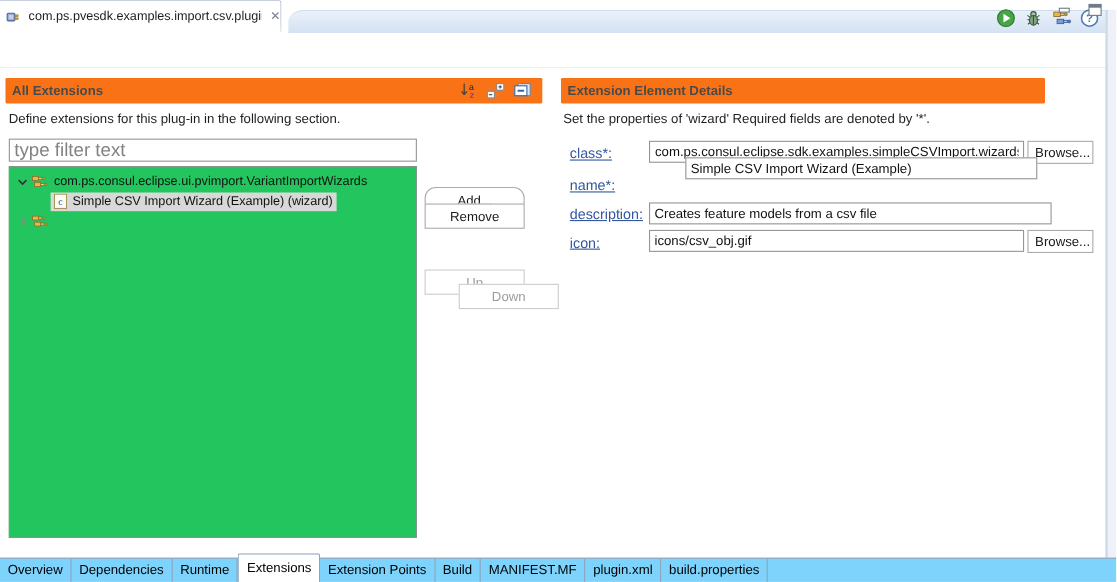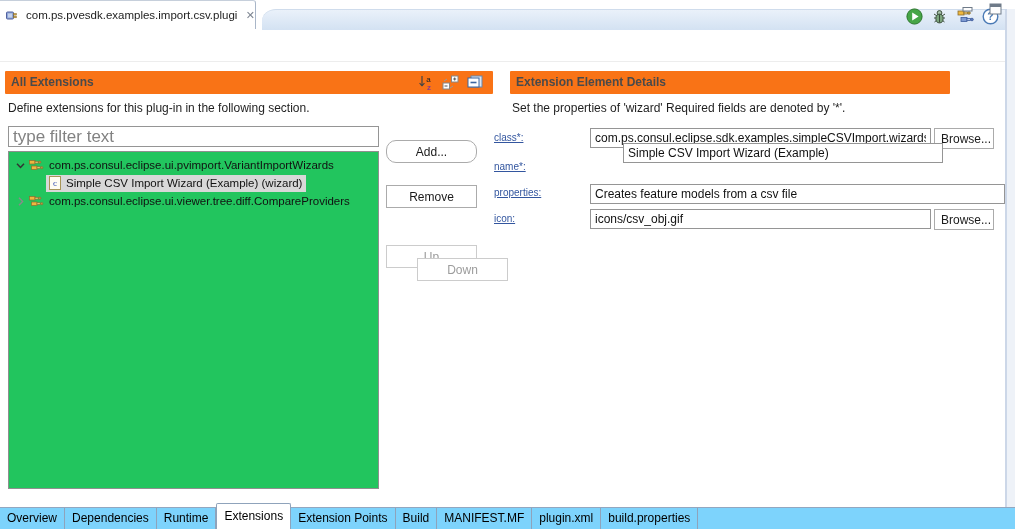--- a/index.html
+++ b/index.html
@@ -49,21 +49,21 @@
   .sel-wrap{margin-left:37px;display:inline-flex;align-items:center;background:#d8d8d8;height:17px;padding:0 4px 0 2px;}
   .sel-wrap .ni{margin:0 5px 0 1px;}
 
   
   .side-btn{position:absolute;left:386px;width:91px;height:23px;background:#fff;
             border:1px solid #ababab;font-family:"Liberation Sans",sans-serif;
             font-size:12px;color:#1a1a1a;text-align:center;cursor:pointer;box-sizing:border-box;}
   .side-btn.disabled{color:#9c9c9c;border-color:#cccccc;cursor:default;}
 
   
-  .flabel{position:absolute;left:494px;font-size:10px;color:#33569f;text-decoration:underline;cursor:pointer;}
+  .flabel{position:absolute;left:518px;font-size:13px;color:#33569f;text-decoration:underline;cursor:pointer;}
   .finput{position:absolute;left:590px;height:20px;box-sizing:border-box;border:1px solid #959595;
           font-family:"Liberation Sans",sans-serif;font-size:12px;color:#111;padding:0 4px;outline:none;
           white-space:nowrap;overflow:hidden;}
   .browse-btn{position:absolute;left:934px;width:60px;height:21px;background:#fff;border:1px solid #ababab;
               font-family:"Liberation Sans",sans-serif;font-size:12px;color:#1a1a1a;cursor:pointer;box-sizing:border-box;}
 
   
   .right-strip{position:absolute;right:0;top:9px;width:8px;height:498px;background:#eef2f8;border-left:2px solid #ccd7e8;}
 
   
@@ -245,43 +245,42 @@
           <g stroke="#8a6d2f" stroke-width="0.7">
             <rect x="0.5" y="1.5" width="5.5" height="3.5" fill="#efb73e"></rect>
             <rect x="6" y="2.3" width="3.2" height="1.8" fill="#f6d278"></rect>
             <circle cx="10.8" cy="3.2" r="1.1" fill="#caa43f"></circle>
             <rect x="2.5" y="7" width="5.5" height="3.5" fill="#efb73e"></rect>
             <rect x="8" y="7.8" width="3.2" height="1.8" fill="#f6d278"></rect>
             <circle cx="12.8" cy="8.7" r="1.1" fill="#caa43f"></circle>
           </g>
         </svg>
       </span>
-      <span>com.ps.consul.eclipse.ui.viewer.tree.diff.CompareProviders</span>
-    </div>
-  </div>
-
-  <button class="side-btn" style="top:140px;border-radius:10px;">Add...</button>
+    </div>
+  </div>
+
+  <button class="side-btn" style="top:170px;border-radius:10px;">Add...</button>
   <button class="side-btn" style="top:185px;">Remove</button>
   <button class="side-btn disabled" style="top:245px;">Up</button>
   <button class="side-btn disabled" style="top:258px;margin-left:31px;">Down</button>
 
   <div class="section-bar bar-right">
     <div class="st">Extension Element Details</div>
   </div>
   <div class="desc desc-right">Set the properties of 'wizard' Required fields are denoted by '*'.</div>
 
   <span class="flabel" style="top:132px;">class*:</span>
   <input class="finput" style="top: 128px; width: 341px;" type="text" value="com.ps.consul.eclipse.sdk.examples.simpleCSVImport.wizards.S">
   <button class="browse-btn" style="top:128px;">Browse...</button>
 
   <span class="flabel" style="top:161px;">name*:</span>
   <input class="finput" style="top: 143px; width: 320px; margin-left: 33px;" type="text" value="Simple CSV Import Wizard (Example)">
 
-  <span class="flabel" style="top:187px;">properties:</span>
-  <input class="finput" style="top: 184px; width: 415px;" type="text" value="Creates feature models from a csv file">
+  <span class="flabel" style="top:187px;">description:</span>
+  <input class="finput" style="top: 184px; width: 366px;" type="text" value="Creates feature models from a csv file">
 
   <span class="flabel" style="top:213px;">icon:</span>
   <input class="finput" style="top: 209px; width: 341px;" type="text" value="icons/csv_obj.gif">
   <button class="browse-btn" style="top:209px;">Browse...</button>
 
   <div class="right-strip"></div>
 
   <div class="bottom-bar">
     <div class="btab">Overview</div>
     <div class="btab">Dependencies</div>

